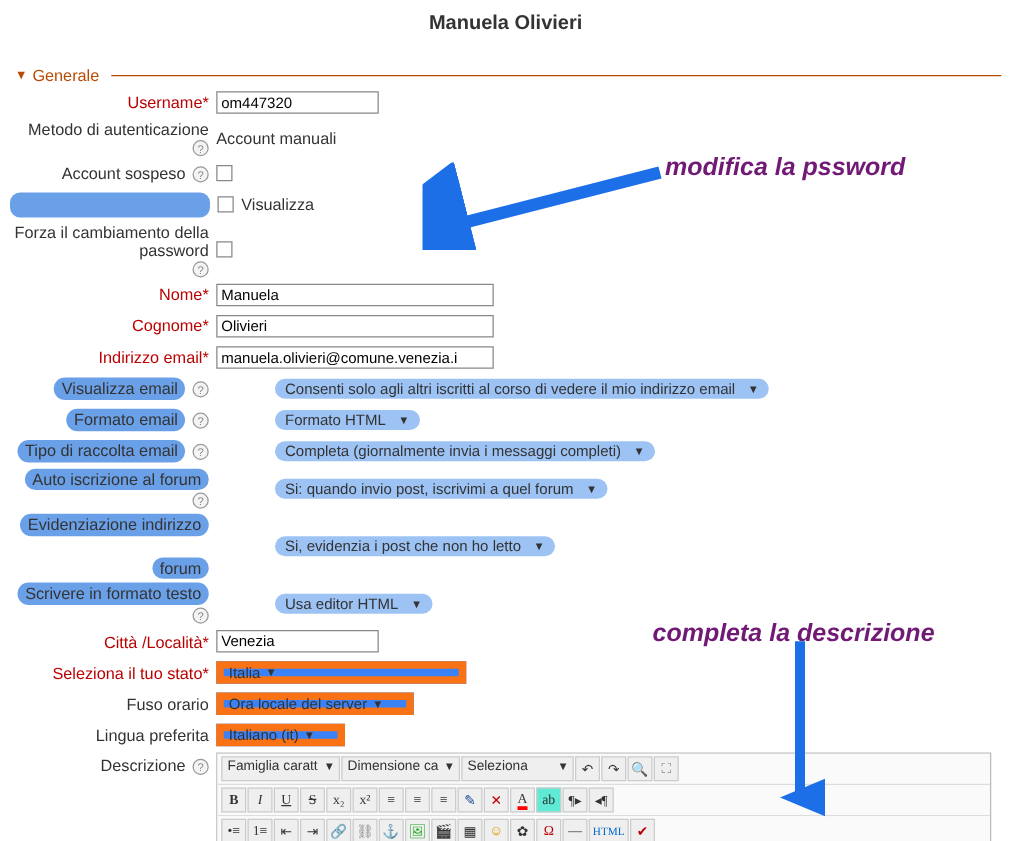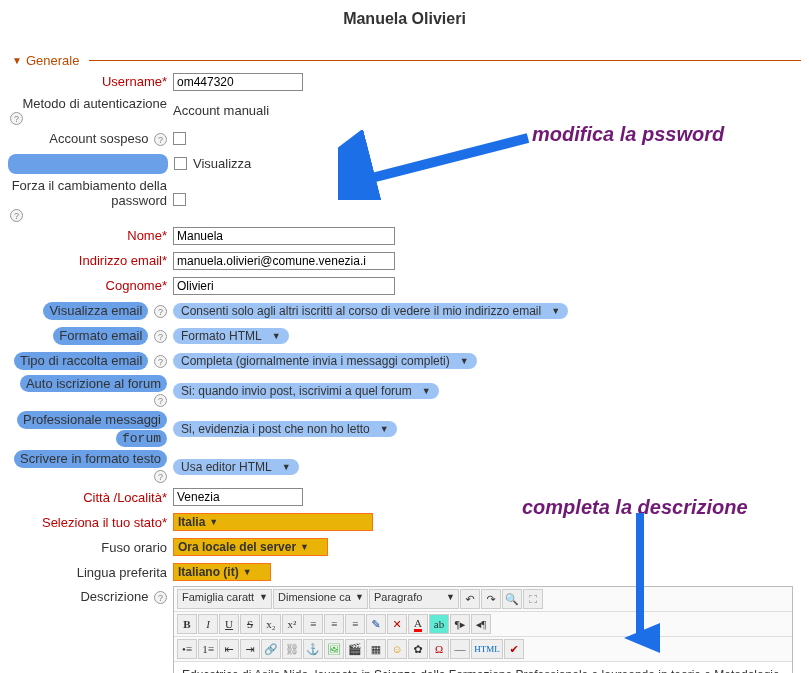--- a/index.html
+++ b/index.html
@@ -94,31 +94,31 @@
   .static-text { font-size: 13px; }
   .select-pill {
     background: #9dc3f5;
     border-radius: 10px;
     padding: 1px 8px 1px 8px;
     display: inline-flex;
     align-items: center;
     gap: 6px;
     font-size: 12px;
     position: relative;
+    margin-left: 47px;
   }
   .select-plain {
-    background: #eab308;
-    border: 1px solid #f97316;
+    background: #3b82f6;
+    border: 6px solid #f97316;
     padding: 0 18px 0 4px;
     display: inline-flex;
     align-items: center;
     font-size: 12px;
     height: 18px;
     position: relative;
-    font-weight: bold;
   }
   .dd-arrow {
     font-size: 9px;
     color: #333;
     margin-left: 4px;
   }
   .annotation {
     position: absolute;
     color: #701a75;
     font-family: Verdana, sans-serif;
@@ -183,20 +183,21 @@
   .editor-body {
     padding: 6px 8px;
     font-family: "Trebuchet MS", sans-serif;
     font-size: 12px;
     line-height: 1.3;
     min-height: 40px;
   }
   .multiline-label {
     display: flex;
     flex-direction: column;
+    align-items: flex-end;
   }
   .row-align-top { align-items: flex-start; }
   .container { position: relative; }
 </style>
 </head>
 <body>
 
 <div class="container">
 
   <div class="page-title">Manuela Olivieri</div>
@@ -254,30 +255,30 @@
     </div>
 
     <div class="form-row">
       <div class="form-label required"><span>Nome</span><span class="req-star">*</span></div>
       <div class="form-control">
           <input type="text" class="w-med" value="Manuela" style="">
         </div>
     </div>
 
     <div class="form-row">
+      <div class="form-label required"><span>Cognome</span><span class="req-star">*</span></div>
+      <div class="form-control">
+          <input type="text" class="w-med" value="Olivieri" style="">
+        </div>
+    </div>
+
+    <div class="form-row">
       <div class="form-label required"><span>Indirizzo email</span><span class="req-star">*</span></div>
       <div class="form-control">
           <input type="text" class="w-med" value="manuela.olivieri@comune.venezia.i" style="">
-        </div>
-    </div>
-
-    <div class="form-row">
-      <div class="form-label required"><span>Cognome</span><span class="req-star">*</span></div>
-      <div class="form-control">
-          <input type="text" class="w-med" value="Olivieri" style="">
         </div>
     </div>
 
     <div class="form-row">
       <div class="form-label"><span class="label-highlight">Visualizza email</span> <span class="help-icon">?</span></div>
       <div class="form-control">
         <span class="select-pill">
           <span>Consenti solo agli altri iscritti al corso di vedere il mio indirizzo email</span>
             <span class="dd-arrow">▼</span>
         </span>
@@ -310,22 +311,22 @@
         <span class="select-pill">
           <span>Si: quando invio post, iscrivimi a quel forum</span>
             <span class="dd-arrow">▼</span>
         </span>
       </div>
     </div>
 
     <div class="form-row">
       <div class="form-label">
         <span class="multiline-label" style="align-items:flex-end;">
-          <span class="label-highlight" style="text-align:right;">Professionale messaggi</span>
-          <span class="label-highlight" style="margin-top:1px;font-family:Liberation Mono, monospace;">forum</span>
+          <span class="label-highlight" style="text-align:right;">Evidenziazione indirizzo</span>
+          <span class="label-highlight" style="margin-top:17px;">forum</span>
         </span>
       </div>
       <div class="form-control">
         <span class="select-pill">
           <span>Si, evidenzia i post che non ho letto</span>
             <span class="dd-arrow">▼</span>
         </span>
       </div>
     </div>
 
@@ -383,21 +384,21 @@
           <div class="editor-toolbar-row">
             <span class="tsel" style="width:95px;">
                 <span>Famiglia caratt</span>
                 <span class="dd-arrow">▼</span>
               </span>
             <span class="tsel" style="width:95px;">
                 <span>Dimensione ca</span>
                 <span class="dd-arrow">▼</span>
               </span>
             <span class="tsel" style="width:90px;">
-                <span>Paragrafo</span>
+                <span>Seleziona</span>
                 <span class="dd-arrow">▼</span>
               </span>
             <span class="tbtn">↶</span>
             <span class="tbtn">↷</span>
             <span class="tbtn" style="color:#26a;">🔍</span>
             <span class="tbtn" style="color:#888;">⛶</span>
           </div>
           <div class="editor-toolbar-row">
             <span class="tbtn">
                 <b>B</b>

